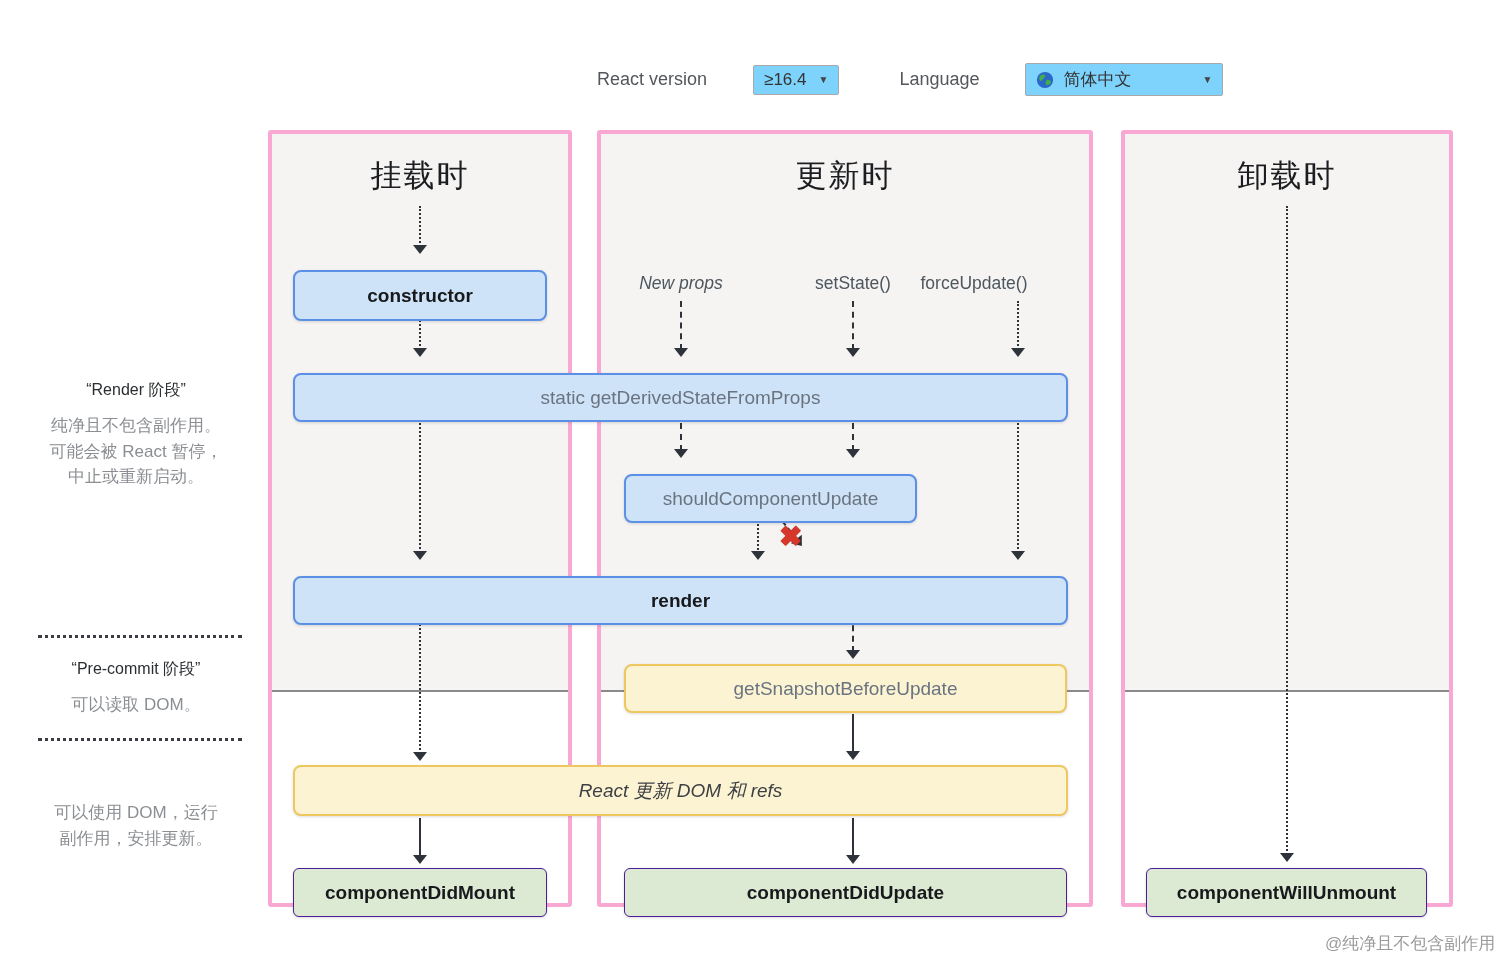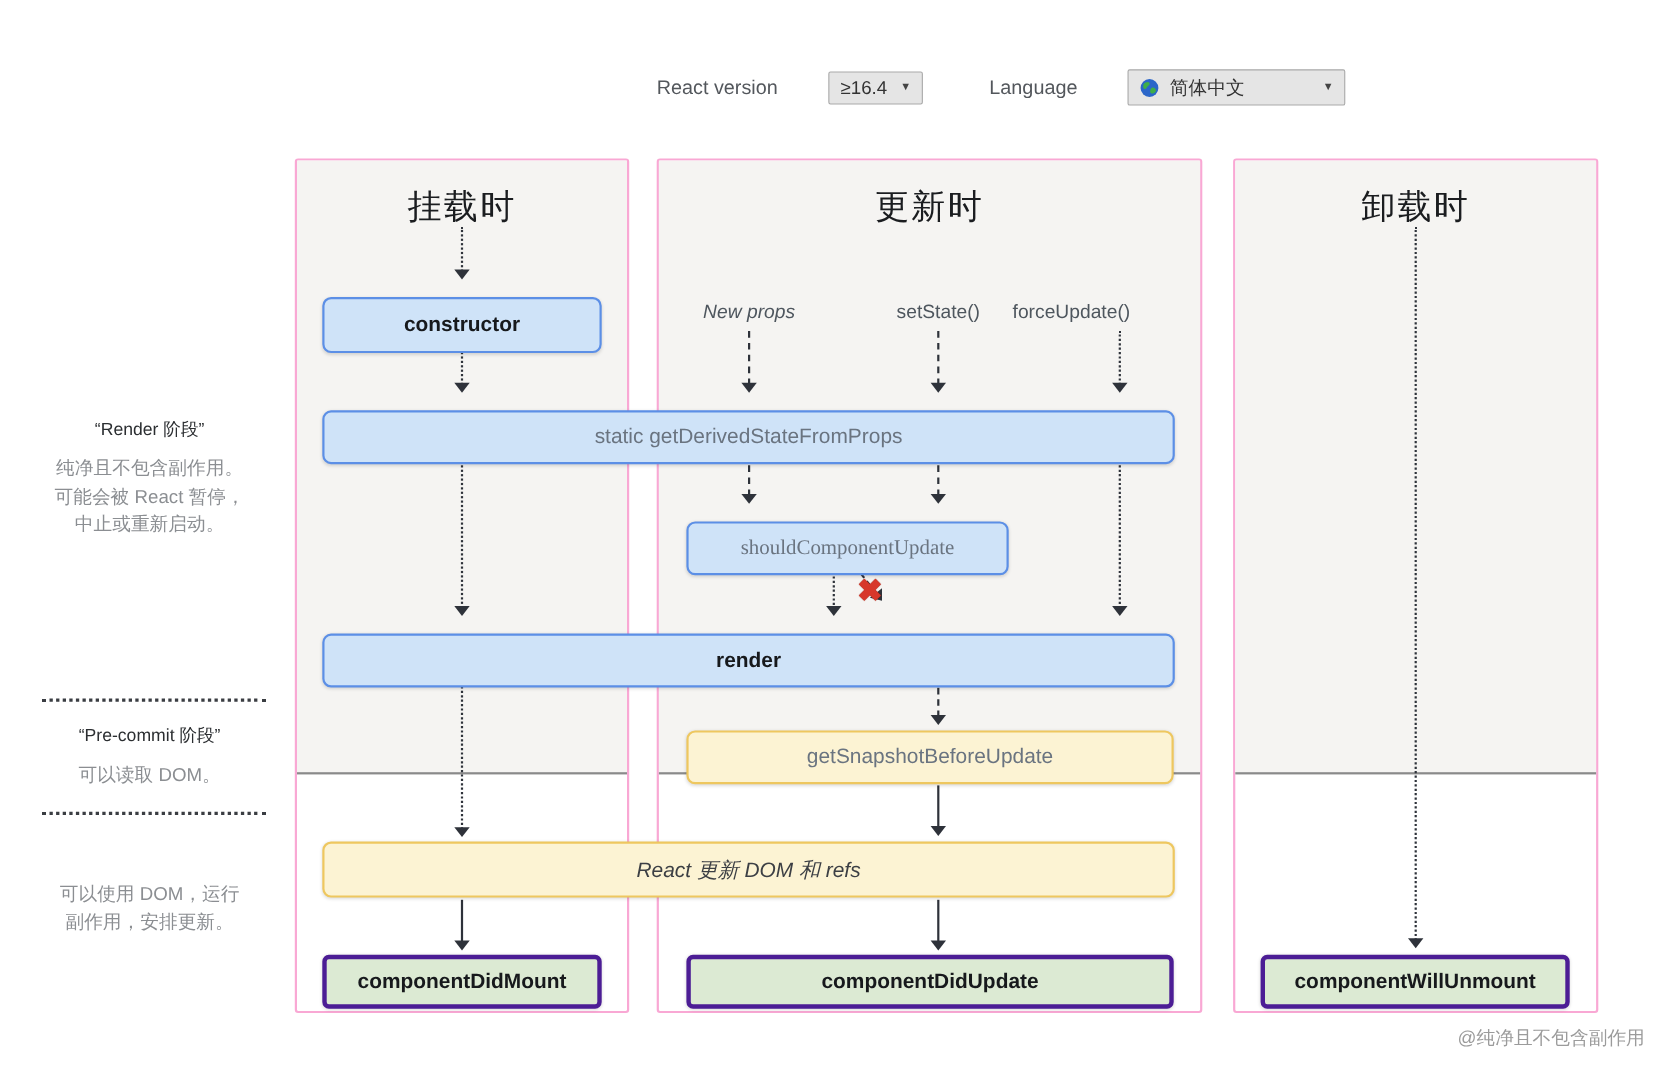--- a/index.html
+++ b/index.html
@@ -4,37 +4,37 @@
 <style>
   * { margin:0; padding:0; box-sizing:border-box; }
   html,body { background:#ffffff; font-family:"Liberation Sans", sans-serif; }
   .page { position:relative; width:1512px; height:980px; background:#fff; overflow:hidden; }
 
   
   .title-row { position:absolute; top:13px; left:655px; display:flex; align-items:center; }
   .title-row input { width:19px; height:19px; margin-top:6px; accent-color:#2f6fd0; }
   .title-label { margin-left:9px; font-size:27px; color:#26282b; letter-spacing:1px; }
   .controls-row { position:absolute; top:63px; left:597px; display:flex; align-items:center; font-size:18px; color:#53575c;gap:36px; }
-  .select { display:inline-flex; align-items:center; background:#e5e5e5; border:1px solid #a9a9a9; border-radius:2px; padding:4px 10px; font-size:17px; color:#333; cursor:pointer; }
+  .select { display:inline-flex; align-items:center; background:#7dd3fc; border:1px solid #a9a9a9; border-radius:2px; padding:4px 10px; font-size:17px; color:#333; cursor:pointer; }
   .select .caret { font-size:10px; color:#444; margin-left:12px; }
   .version-select { margin-left:10px; }
   .language-select { margin-left:10px; width:198px; }
   .language-select .caret { margin-left:auto; }
   .globe { display:inline-flex; margin-right:9px; }
 
   
-  .column { position:absolute; top:144px; height:777px; background:#fff; border:2px solid #f9a8d4; border-radius:3px; }
+  .column { position:absolute; top:130px; height:777px; background:#fff; border:4px solid #f9a8d4; border-radius:3px; }
   .col-gray { position:absolute; top:0; left:0; right:0; height:558px; background:#f5f4f2; border-bottom:2px solid #8a8a8a; }
   .col-title { position:absolute; top:21px; left:0; width:100%; text-align:center; font-size:31px; color:#1b1d20; letter-spacing:2px; }
 
   
   .box { position:absolute; display:flex; align-items:center; justify-content:center; border-radius:8px; font-size:19px; box-shadow:0 1px 3px rgba(0,0,0,0.14); cursor:pointer; }
   .blue   { background:#cfe3f8; border:2px solid #5c8fe6;margin-top:12px; }
   .yellow { background:#fcf3d3; border:2px solid #eec75f; }
-  .green  { background:#dcead3; border:4px solid #4c1d95; border-radius:6px; }
+  .green  { background:#dcead3; border:1px solid #4c1d95; border-radius:6px; }
   .common { font-weight:bold; color:#17191c; }
   .rare   { color:#6a7480; }
   .itext  { font-style:italic; color:#3c3f44; }
 
   
   .trigger { position:absolute; transform:translateX(-50%); font-size:17.5px; color:#4e565e; white-space:nowrap; }
   .trigger.np { font-style:italic; }
 
   
   .varrow { position:absolute; width:14px; margin-left:-7px; }
@@ -163,21 +163,21 @@
       <div class="head"></div>
     </div>
 
   <div class="varrow dotted" style="left:1287px; top:206px; height:656px;">
       <div class="line"></div>
       <div class="head"></div>
     </div>
 
   <div class="box blue common" style="left:293px; top:258px; width:254px; height:51px;">constructor</div>
   <div class="box blue rare" style="left:293px; top:361px; width:775px; height:49px;">static getDerivedStateFromProps</div>
-  <div class="box blue rare" style="left:624px; top:462px; width:293px; height:49px;font-family:Liberation Serif, serif;">shouldComponentUpdate</div>
+  <div class="box blue rare" style="left:624px; top:462px; width:293px; height:49px;">shouldComponentUpdate</div>
   <div class="box blue common" style="left:293px; top:564px; width:775px; height:49px;">render</div>
   <div class="box yellow rare" style="left:624px; top:664px; width:443px; height:49px;">getSnapshotBeforeUpdate</div>
   <div class="box yellow itext" style="left:293px; top:765px; width:775px; height:51px;">React 更新 DOM 和 refs</div>
   <div class="box green common" style="left:293px; top:868px; width:254px; height:49px;">componentDidMount</div>
   <div class="box green common" style="left:624px; top:868px; width:443px; height:49px;">componentDidUpdate</div>
   <div class="box green common" style="left:1146px; top:868px; width:281px; height:49px;">componentWillUnmount</div>
 
   <div class="phase" style="top:380px;">
     <div class="phase-title">“Render 阶段”</div>
     <div class="phase-line">纯净且不包含副作用。</div>

